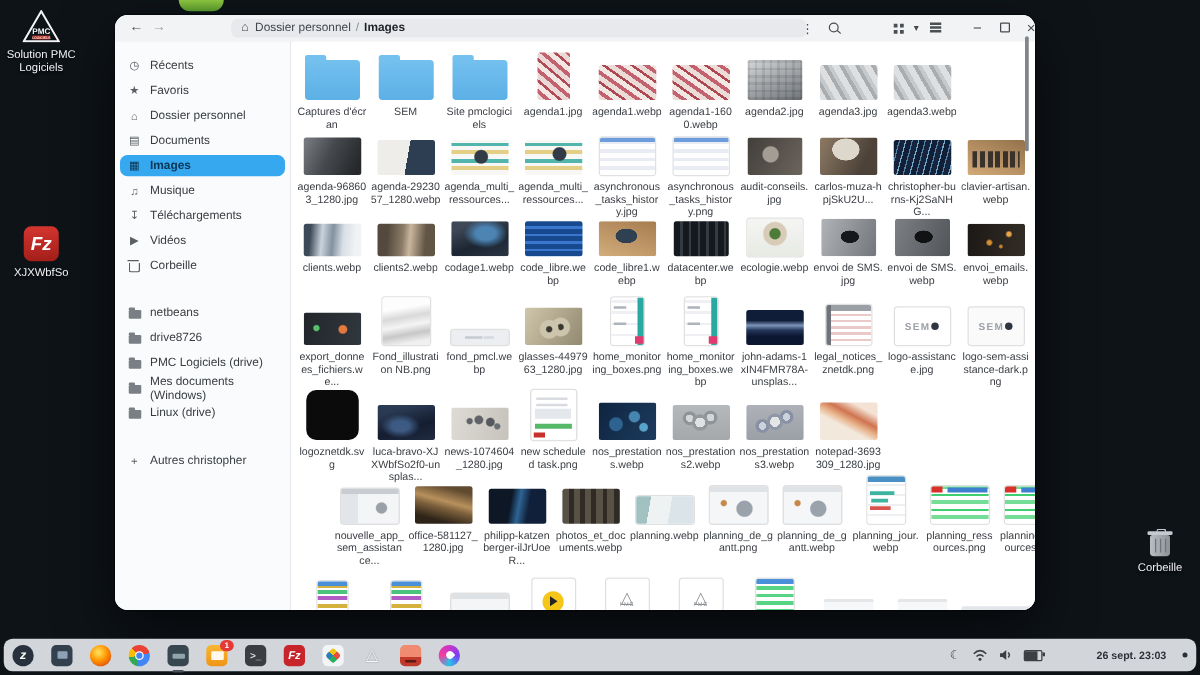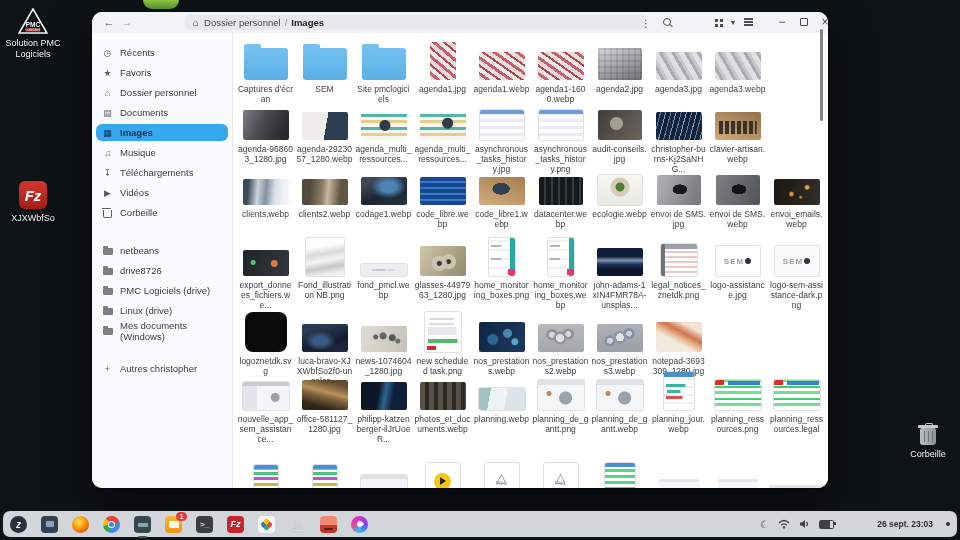--- a/index.html
+++ b/index.html
@@ -240,27 +240,27 @@
         <div class="sb-item">
           <span class="sb-ic">
             <span class="mini-folder"></span>
           </span>
           <span>PMC Logiciels (drive)</span>
         </div>
         <div class="sb-item">
           <span class="sb-ic">
             <span class="mini-folder"></span>
           </span>
-          <span>Linux (drive)</span>
+          <span>Mes documents (Windows)</span>
         </div>
         <div class="sb-item">
           <span class="sb-ic">
             <span class="mini-folder"></span>
           </span>
-          <span>Mes documents (Windows)</span>
+          <span>Linux (drive)</span>
         </div>
       </div>
     <div class="sb-gap"></div>
     <div id="sb-footer">
         <div class="sb-item">
           <span class="sb-ic">+</span>
           <span>Autres christopher</span>
         </div>
       </div>
   </div>
@@ -357,20 +357,26 @@
           <div class="thumbwrap" style="height: 32px;">
             <div class="thumb bd" style="width: 44px; height: 30px; background: linear-gradient(rgb(109, 157, 221) 0px, rgb(109, 157, 221) 4px, rgba(0, 0, 0, 0) 4px), repeating-linear-gradient(0deg, rgb(255, 255, 255) 0px, rgb(255, 255, 255) 4px, rgb(233, 237, 243) 4px, rgb(233, 237, 243) 7px);"></div>
           </div>
           <div class="fname">asynchronous_tasks_history.png</div>
         </div>
         <div class="cell">
           <div class="thumbwrap" style="height: 32px;">
             <div class="thumb" style="width: 44px; height: 30px; background: radial-gradient(circle at 42% 45%, rgb(163, 157, 148) 0px, rgb(163, 157, 148) 6px, rgba(0, 0, 0, 0) 7px), linear-gradient(120deg, rgb(66, 62, 58), rgb(107, 101, 93));"></div>
           </div>
           <div class="fname">audit-conseils.jpg</div>
+        </div>
+        <div class="cell">
+          <div class="thumbwrap" style="height: 32px;">
+            <div class="thumb" style="width: 46px; height: 30px; background: radial-gradient(at 45% 32%, rgb(222, 215, 203) 0px, rgb(222, 215, 203) 30%, rgba(0, 0, 0, 0) 31%), linear-gradient(115deg, rgb(141, 122, 100), rgb(76, 66, 56) 75%);"></div>
+          </div>
+          <div class="fname">carlos-muza-hpjSkU2U...</div>
         </div>
         <div class="cell">
           <div class="thumbwrap" style="height: 32px;">
             <div class="thumb" style="width: 46px; height: 28px; background: repeating-linear-gradient(105deg, rgb(16, 30, 54) 0px, rgb(16, 30, 54) 4px, rgb(81, 127, 166) 4px, rgb(81, 127, 166) 5px, rgb(22, 36, 61) 5px, rgb(22, 36, 61) 9px, rgb(116, 168, 200) 9px, rgb(116, 168, 200) 10px);"></div>
           </div>
           <div class="fname">christopher-burns-Kj2SaNHG...</div>
         </div>
         <div class="cell">
           <div class="thumbwrap" style="height: 32px;">
             <div class="thumb" style="width: 46px; height: 28px; background: repeating-linear-gradient(90deg, rgb(57, 50, 44) 0px, rgb(57, 50, 44) 4px, rgba(0, 0, 0, 0) 4px, rgba(0, 0, 0, 0) 6px) 50% 62% / 82% 48% no-repeat, linear-gradient(25deg, rgb(212, 171, 121), rgb(147, 113, 74));"></div>
@@ -549,21 +555,21 @@
           </div>
           <div class="fname">nos_prestations3.webp</div>
         </div>
         <div class="cell">
           <div class="thumbwrap" style="height: 42px;">
             <div class="thumb" style="width: 46px; height: 30px; background: linear-gradient(28deg, rgb(242, 232, 220) 38%, rgb(232, 180, 140) 50%, rgb(207, 116, 80) 62%, rgb(244, 226, 212) 80%);"></div>
           </div>
           <div class="fname">notepad-3693309_1280.jpg</div>
         </div>
       </div>
-      <div class="grid-row" style="top: 347px;">
+      <div class="grid-row" style="top: 356px; margin-left: 30px;">
         <div class="cell">
           <div class="thumbwrap" style="height: 30px;">
             <div class="thumb bd" style="width: 46px; height: 28px; background: linear-gradient(rgb(201, 205, 211) 0px, rgb(201, 205, 211) 4px, rgba(0, 0, 0, 0) 4px), linear-gradient(90deg, rgb(226, 229, 233) 0px, rgb(226, 229, 233) 30%, rgba(0, 0, 0, 0) 30%), radial-gradient(circle at 70% 55%, rgb(154, 160, 168) 0px, rgb(154, 160, 168) 4px, rgba(0, 0, 0, 0) 5px), rgb(243, 245, 247);"></div>
           </div>
           <div class="fname">nouvelle_app_sem_assistance...</div>
         </div>
         <div class="cell">
           <div class="thumbwrap" style="height: 30px;">
             <div class="thumb" style="width: 46px; height: 30px; background: linear-gradient(15deg, rgb(46, 36, 24) 18%, rgb(124, 96, 60) 44%, rgb(184, 144, 92) 58%, rgb(96, 74, 48) 85%);"></div>
           </div>

